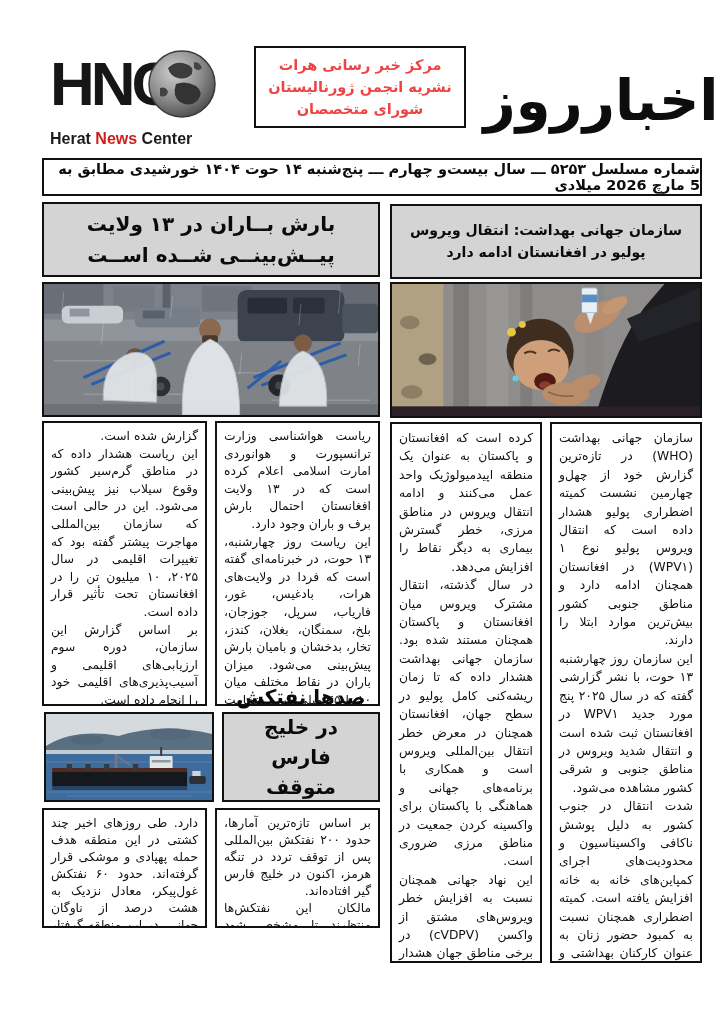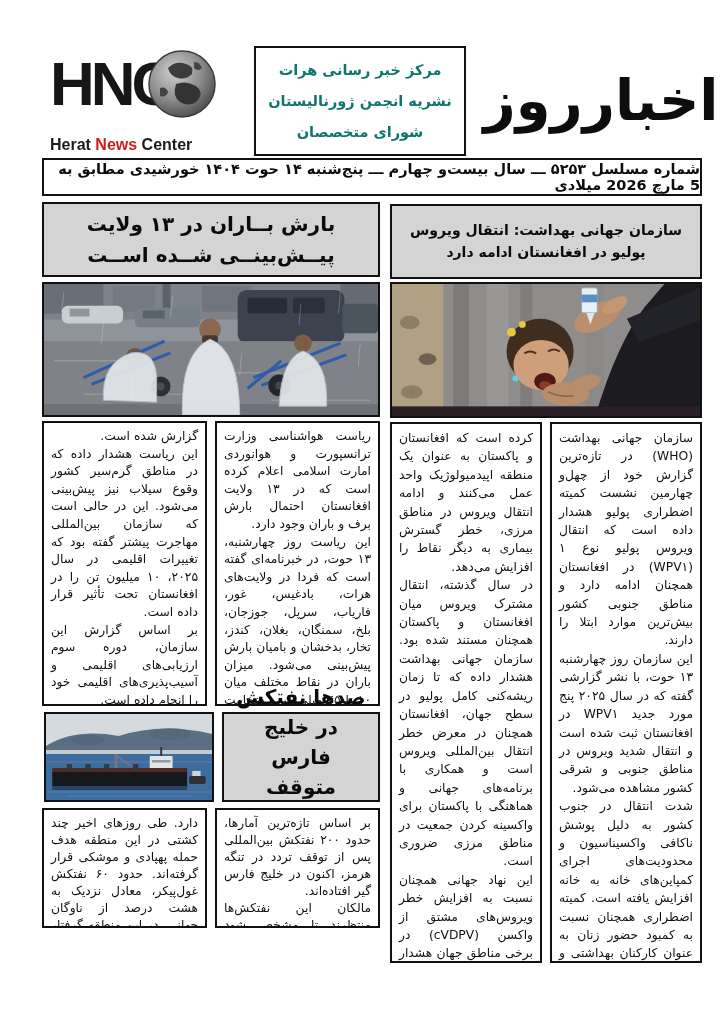--- a/index.html
+++ b/index.html
@@ -3,28 +3,28 @@
 <meta charset="utf-8">
 <style>
   html,body{margin:0;padding:0;background:#e8e8e8;}
   .page{position:relative;width:724px;height:1024px;background:#ffffff;margin:0 auto;
         font-family:"DejaVu Sans",sans-serif;overflow:hidden;}
   .abs{position:absolute;box-sizing:border-box;}
 
   
   .masthead-title{left:474px;top:48px;width:230px;height:104px;display:flex;align-items:center;
     justify-content:center;direction:rtl;font-weight:bold;font-size:56px;color:#0d0d0d;letter-spacing:-1px;margin-left:12px;}
-  .org-box{left:254px;top:46px;width:212px;height:110px;border:2px solid #111;direction:rtl;
+  .org-box{left:254px;top:46px;width:212px;height:82px;border:2px solid #111;direction:rtl;
     display:flex;flex-direction:column;justify-content:space-around;align-items:center;
-    font-weight:bold;font-size:14.5px;color:#0f766e;padding:6px 8px;text-align:center;}
+    font-weight:bold;font-size:14.5px;color:#ef4444;padding:6px 8px;text-align:center;}
   .logo{left:50px;top:50px;width:200px;height:100px;font-family:"Liberation Sans",sans-serif;}
   .logo-top{position:relative;height:72px;}
   .logo-acronym{font-size:62px;font-weight:900;letter-spacing:-4px;color:#161616;line-height:68px;}
   .globe{position:absolute;left:96px;top:-2px;width:72px;height:72px;}
-  .logo-tagline{font-size:16px;font-weight:bold;color:#1c1c1c;margin-top:14px;letter-spacing:0px;}
+  .logo-tagline{font-size:16px;font-weight:bold;color:#1c1c1c;margin-top:8px;letter-spacing:0px;}
   .logo-tagline .red{color:#cf1d1d;}
 
   
   .dateline{left:42px;top:158px;width:660px;height:38px;border:2px solid #111;direction:rtl;
     display:flex;align-items:center;justify-content:center;font-weight:bold;font-size:14.5px;color:#0c0c0c;}
 
   
   .headline{border:2px solid #111;background:#d4d4d4;direction:rtl;display:flex;align-items:center;
     justify-content:center;text-align:center;font-weight:bold;color:#0b0b0b;}
   .photo{border:2px solid #111;overflow:hidden;background:#9aa0a6;}

